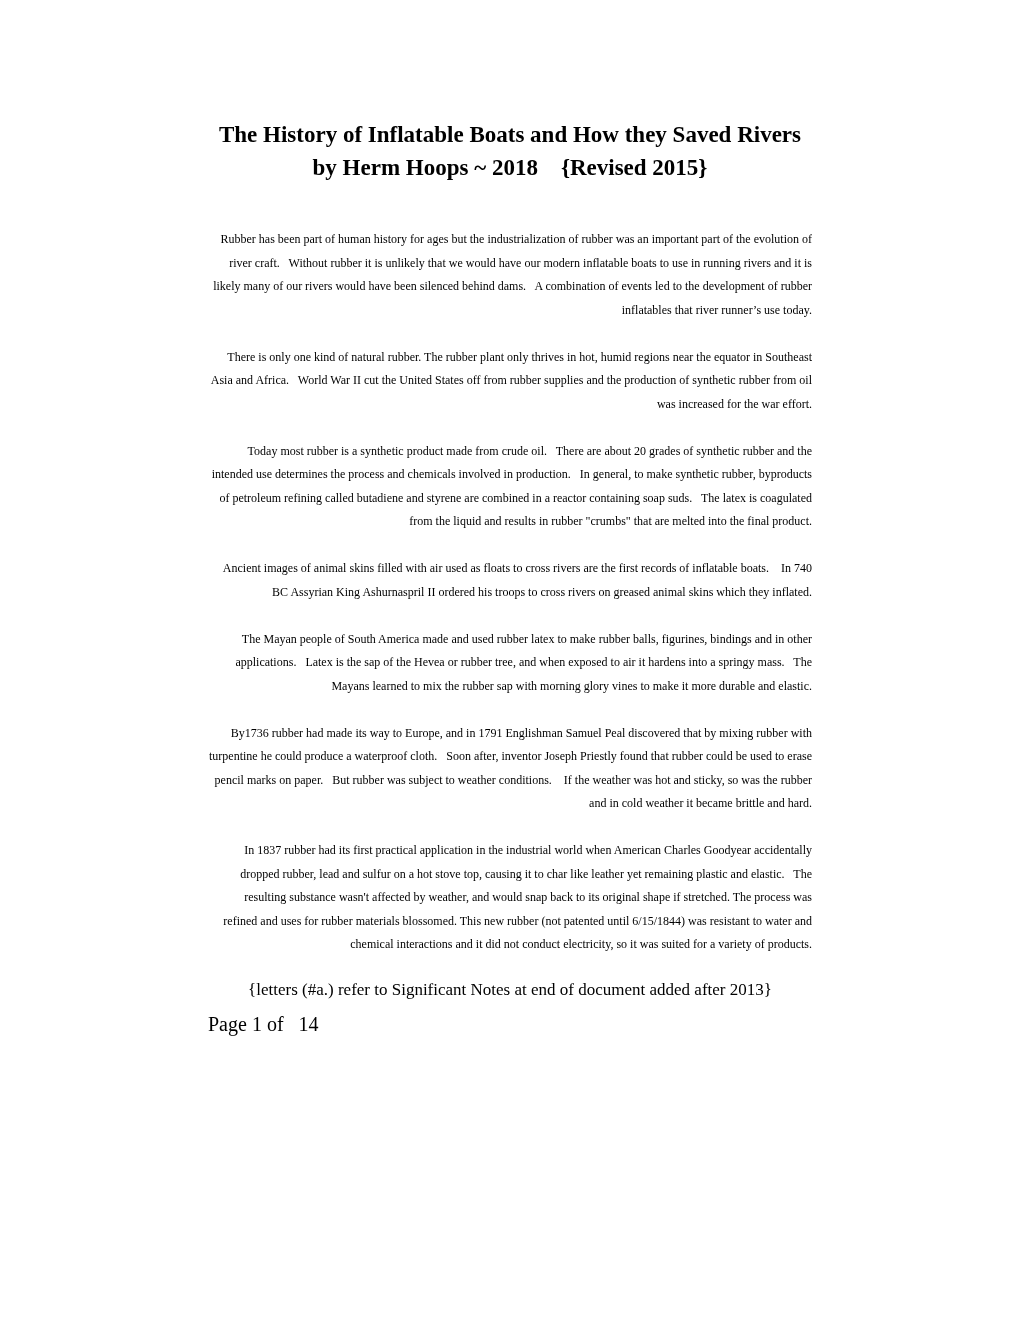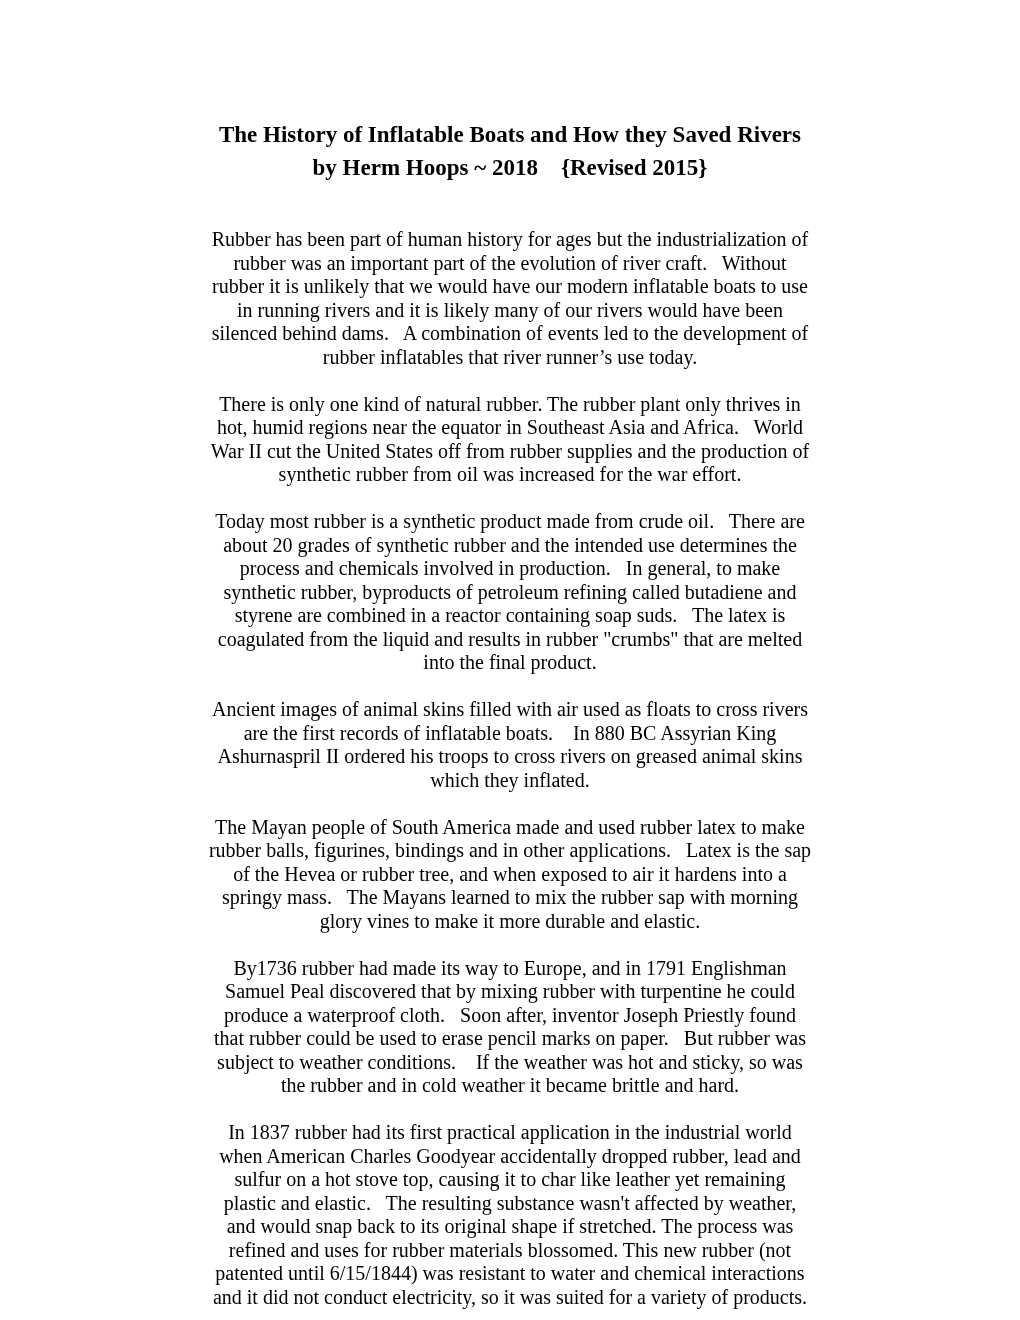--- a/index.html
+++ b/index.html
@@ -24,24 +24,24 @@
     font-weight: bold;
     line-height: 33px;
     text-align: center;
     margin: 0 0 44px 0;
   }
   .doc-title .title-line {
     display: block;
     white-space: pre-wrap;
   }
   .body-para {
-    font-size: 20px;
+    font-size: 12px;
     line-height: 23.5px;
     margin: 0 0 23.5px 0;
-    text-align: center;
+    text-align: right;
     white-space: pre-wrap;
   }
   .footnote {
     font-size: 17px;
     line-height: 20px;
     text-align: center;
     margin: 12px 0 13px 0;
     white-space: pre-wrap;
   }
   .page-number {
@@ -59,21 +59,21 @@
 
   <h1 class="doc-title">
     <span class="title-line">The History of Inflatable Boats and How they Saved Rivers</span>
     <span class="title-line">by Herm Hoops ~ 2018    {Revised 2015}</span>
   </h1>
 
   <div>
     <p class="body-para">Rubber has been part of human history for ages but the industrialization of rubber was an important part of the evolution of river craft.   Without rubber it is unlikely that we would have our modern inflatable boats to use in running rivers and it is likely many of our rivers would have been silenced behind dams.   A combination of events led to the development of rubber inflatables that river runner’s use today.</p>
     <p class="body-para">There is only one kind of natural rubber. The rubber plant only thrives in hot, humid regions near the equator in Southeast Asia and Africa.   World War II cut the United States off from rubber supplies and the production of synthetic rubber from oil was increased for the war effort.</p>
     <p class="body-para">Today most rubber is a synthetic product made from crude oil.   There are about 20 grades of synthetic rubber and the intended use determines the process and chemicals involved in production.   In general, to make synthetic rubber, byproducts of petroleum refining called butadiene and styrene are combined in a reactor containing soap suds.   The latex is coagulated from the liquid and results in rubber "crumbs" that are melted into the final product.</p>
-    <p class="body-para">Ancient images of animal skins filled with air used as floats to cross rivers are the first records of inflatable boats.    In 880 BC Assyrian King Ashurnaspril II ordered his troops to cross rivers on greased animal skins which they inflated.</p>
+    <p class="body-para">Ancient images of animal skins filled with air used as floats to cross rivers are the first records of inflatable boats.    In 740 BC Assyrian King Ashurnaspril II ordered his troops to cross rivers on greased animal skins which they inflated.</p>
     <p class="body-para">The Mayan people of South America made and used rubber latex to make rubber balls, figurines, bindings and in other applications.   Latex is the sap of the Hevea or rubber tree, and when exposed to air it hardens into a springy mass.   The Mayans learned to mix the rubber sap with morning glory vines to make it more durable and elastic.</p>
     <p class="body-para">By1736 rubber had made its way to Europe, and in 1791 Englishman Samuel Peal discovered that by mixing rubber with turpentine he could produce a waterproof cloth.   Soon after, inventor Joseph Priestly found that rubber could be used to erase pencil marks on paper.   But rubber was subject to weather conditions.    If the weather was hot and sticky, so was the rubber and in cold weather it became brittle and hard.</p>
     <p class="body-para">In 1837 rubber had its first practical application in the industrial world when American Charles Goodyear accidentally dropped rubber, lead and sulfur on a hot stove top, causing it to char like leather yet remaining plastic and elastic.   The resulting substance wasn't affected by weather, and would snap back to its original shape if stretched. The process was refined and uses for rubber materials blossomed. This new rubber (not patented until 6/15/1844) was resistant to water and chemical interactions and it did not conduct electricity, so it was suited for a variety of products.</p>
   </div>
 
   <p class="footnote">{letters (#a.) refer to Significant Notes at end of document added after 2013}</p>
 
   <p class="page-number">Page 1 of   14</p>
 
 </div>

